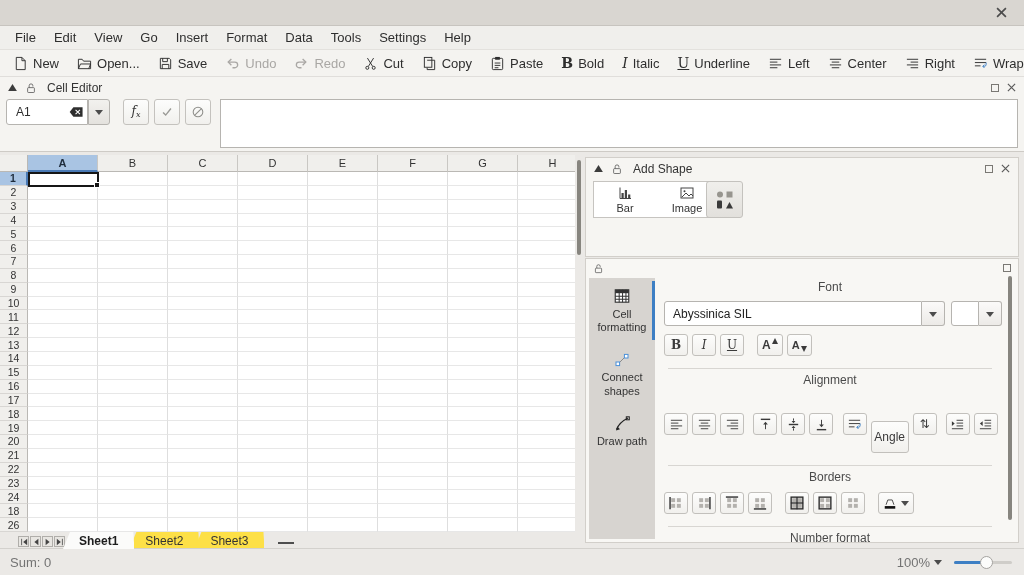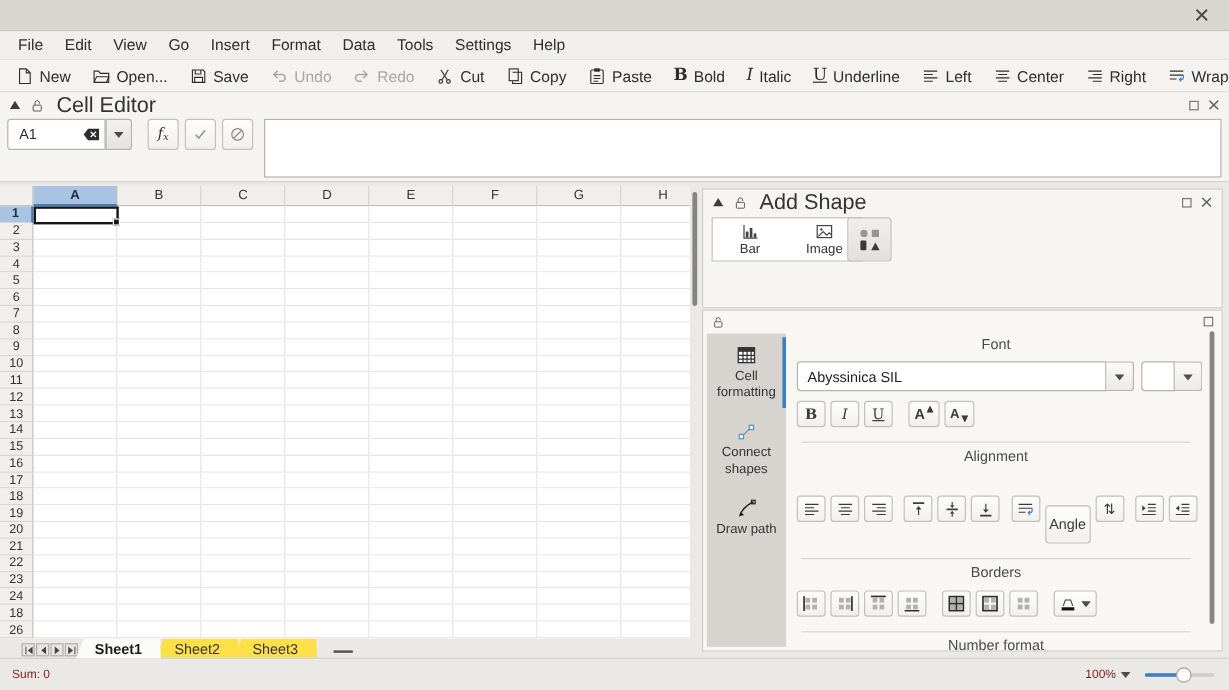--- a/index.html
+++ b/index.html
@@ -22,21 +22,21 @@
              font-size:13px; border-bottom:1px solid #e0dedb; }
   .tb-btn { display:flex; align-items:center; gap:5px; padding:0 9px; height:26px; color:#2e2e2e; }
   .tb-btn.disabled { color:#a9a7a4; }
   .icon { display:inline-flex; align-items:center; justify-content:center; line-height:0; }
   .glyph-serif { font-family:"DejaVu Serif", serif; font-size:14px; line-height:1; }
   .glyph-serif.b { font-weight:bold; }
   .glyph-serif.i { font-style:italic; }
   .glyph-serif.u { text-decoration:underline; }
 
   
-  .docker-head { height:21px; display:flex; align-items:center; gap:8px; padding:0 8px; font-size:18px; color:#333; }
+  .docker-head { height:21px; display:flex; align-items:center; gap:8px; padding:0 8px; font-size:12px; color:#333; }
   .docker-title { margin-left:2px; }
   .spacer { flex:1; }
   .float-btn { width:8px; height:8px; border:1px solid #7a7874; background:transparent; }
 
   
   .cell-editor { height:75px; background:#f5f4f1; border-bottom:1px solid #cecbc6; }
   .ce-row { display:flex; align-items:flex-start; gap:5px; padding:1px 6px 0 6px; }
   .cellref-combo { width:82px; height:26px; background:#fff; border:1px solid #b6b4b0;
                    border-radius:3px 0 0 3px; display:flex; align-items:center; justify-content:space-between;
                    padding:0 4px 0 9px; font-size:12px; }
@@ -113,21 +113,21 @@
          border-radius:3px; display:flex; align-items:center; justify-content:center; margin-right:4px;
          color:#3a3a3a; font-size:12px; padding:0 4px; }
   .btn .glyph-serif { font-size:12px; }
   .btn-text { padding:15px 9px;margin-top:26px; }
   .gap { width:9px; }
   .sep { height:1px; background:#d8d6d2; margin:12px 10px 0 10px; }
   .panel-vscroll { position:absolute; right:6px; top:17px; width:4px; height:244px; }
 
   
   .statusbar { position:absolute; left:0; bottom:0; width:1024px; height:27px; background:#ebe9e6;
-               border-top:1px solid #d3d1cd; display:flex; align-items:center; padding:0 10px; font-size:10px; color:#7f1d1d; }
+               border-top:1px solid #d3d1cd; display:flex; align-items:center; padding:0 10px; font-size:13px; color:#737373; }
   .zoom-level { display:flex; align-items:center; gap:4px; margin-right:12px; }
   .zoom-slider { position:relative; width:58px; height:13px; margin-right:2px; }
   .zs-track { position:absolute; left:0; right:0; top:5px; height:3px; background:#cfcdc9; border-radius:2px; }
   .zs-fill { position:absolute; left:0; width:32px; top:5px; height:3px; background:#3d7fc4; border-radius:2px; }
   .zs-handle { position:absolute; left:26px; top:0; width:13px; height:13px; background:#fcfcfb;
                border:1px solid #a5a3a0; border-radius:50%; }
   .prec-icon { display:flex; align-items:center; font-size:9px; color:#444; }
 </style>
 </head>
 <body>

